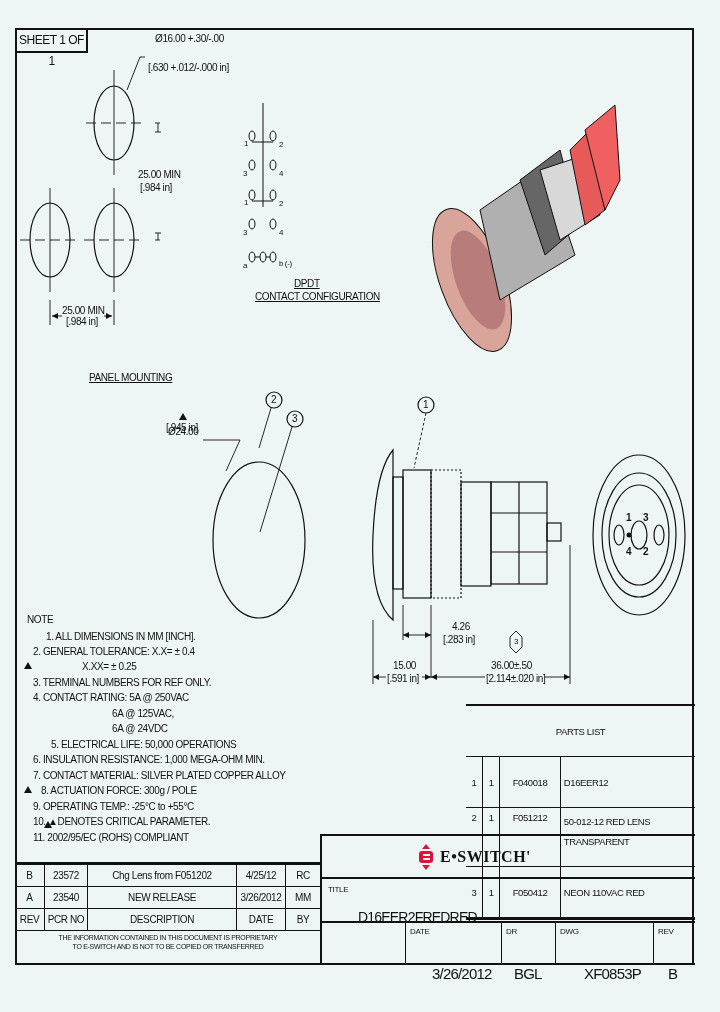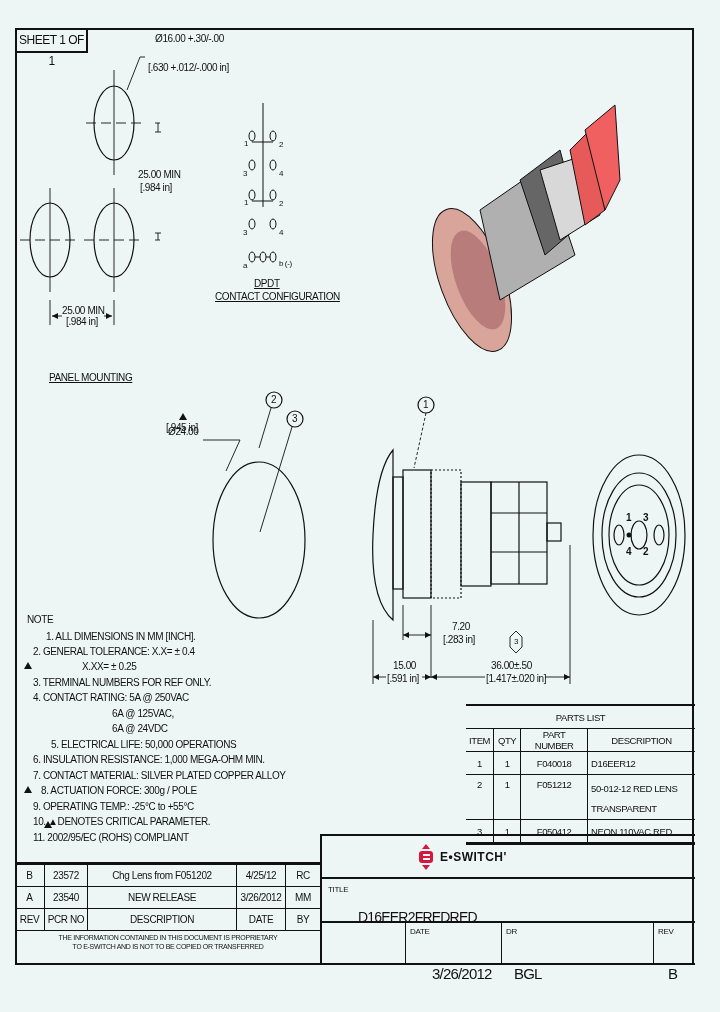--- a/index.html
+++ b/index.html
@@ -3,41 +3,41 @@
 <meta charset="utf-8">
 <style>
   html, body { margin:0; padding:0; }
   body { width:720px; height:1012px; background:#eef6f5; position:relative; overflow:hidden;
          font-family:"Liberation Sans", sans-serif; color:#111; }
   .frame { position:absolute; left:15px; top:28px; width:679px; height:937px; border:2px solid #111; box-sizing:border-box; }
   .sheet { position:absolute; left:15px; top:28px; width:73px; height:25px; border:2px solid #111; box-sizing:border-box;
            font-size:12px; line-height:21px; text-align:center; letter-spacing:-0.5px; }
   .t { position:absolute; font-size:10px; letter-spacing:-0.4px; white-space:nowrap; line-height:12px; }
   .tsm { font-size:8px; }
-  .under { text-decoration:underline; }
+  .under { text-decoration:underline;margin-left:40px; }
   svg.draw { position:absolute; left:0; top:0; }
   
   .parts { position:absolute; left:466px; top:704px; width:229px; border-top:2px solid #111; border-bottom:2px solid #111; }
   .parts table { border-collapse:collapse; width:100%; font-size:9.5px; letter-spacing:-0.4px; }
-  .parts td, .parts th { border:1px solid #111; padding:0 3px; height:22px; font-weight:normal; }
+  .parts td, .parts th { border:1px solid #111; padding:14px 3px; height:22px; font-weight:normal; }
   .parts tr:first-child th { border-top:none; }
   .parts td:last-child, .parts th:last-child { border-right:none; }
   .parts td:first-child, .parts th:first-child { border-left:none; }
   .c { text-align:center; }
   
   .rev { position:absolute; left:15px; top:862px; width:306px; border-top:2px solid #111; }
   .rev table { border-collapse:collapse; width:100%; font-size:10px; letter-spacing:-0.4px; }
   .rev td { border:1px solid #111; height:21px; text-align:center; padding:0 2px; }
   .rev td:first-child { border-left:none; }
   .prop { position:absolute; left:15px; top:930px; width:306px; height:35px; font-size:7px; text-align:center; line-height:9px; letter-spacing:-0.3px; padding-top:3px; box-sizing:border-box; }
   
   .tb { position:absolute; left:320px; top:834px; width:375px; height:131px; border:2px solid #111; border-right:none; box-sizing:border-box; }
   .tb-row { position:absolute; left:0; width:100%; border-top:2px solid #111; box-sizing:border-box;padding-left:21px; }
   .logo { position:absolute; left:96px; top:8px; display:flex; align-items:center; gap:6px; }
-  .logo-text { font-weight:bold; font-size:12px; letter-spacing:0.5px; }
+  .logo-text { font-weight:bold; font-size:16px; letter-spacing:0.5px;font-family:Liberation Serif, serif; }
   .lbl { position:absolute; font-size:8px; letter-spacing:-0.3px; }
   .val { position:absolute; font-size:15px; letter-spacing:-0.8px;margin-top:26px; }
   .cell { position:absolute; top:0; height:100%; border-left:1px solid #111; }
 </style>
 </head>
 <body>
 
 <div class="frame"></div>
 <div class="sheet">SHEET 1 OF 1</div>
 
@@ -176,27 +176,27 @@
 <div class="t tsm" style="left:279px;top:258px">b (-)</div>
 <div class="t under" style="left:254px;top:278px">DPDT</div>
 <div class="t under" style="left:215px;top:291px">CONTACT CONFIGURATION</div>
 
 <div class="t" style="left:168px;top:426px">Ø24.00</div>
 <div class="t" style="left:166px;top:422px">[.945 in]</div>
 <div class="t" style="left:271px;top:394px">2</div>
 <div class="t" style="left:292px;top:413px">3</div>
 
 <div class="t" style="left:423px;top:399px">1</div>
-<div class="t" style="left:452px;top:621px">7.20</div>
+<div class="t" style="left:452px;top:621px">4.26</div>
 <div class="t" style="left:443px;top:634px">[.283 in]</div>
 <div class="t" style="left:393px;top:660px">15.00</div>
 <div class="t" style="left:387px;top:673px">[.591 in]</div>
 <div class="t tsm" style="left:514px;top:636px">3</div>
 <div class="t" style="left:491px;top:660px">36.00±.50</div>
-<div class="t" style="left:486px;top:673px">[1.417±.020 in]</div>
+<div class="t" style="left:486px;top:673px">[2.114±.020 in]</div>
 
 <div class="t" style="left:626px;top:512px;font-weight:bold">1</div>
 <div class="t" style="left:643px;top:512px;font-weight:bold">3</div>
 <div class="t" style="left:626px;top:546px;font-weight:bold">4</div>
 <div class="t" style="left:643px;top:546px;font-weight:bold">2</div>
 
 <div class="t" style="left:27px;top:614px">NOTE</div>
 <div class="t" style="left:46px;top:631px">1. ALL DIMENSIONS IN MM [INCH].</div>
 <div class="t" style="left:33px;top:646px">2. GENERAL TOLERANCE: X.X= ± 0.4</div>
 <div class="t" style="left:82px;top:661px">X.XX= ± 0.25</div>
@@ -211,26 +211,20 @@
 <div class="t" style="left:33px;top:801px">9. OPERATING TEMP.: -25°C to +55°C</div>
 <div class="t" style="left:33px;top:816px">10. ▲DENOTES CRITICAL PARAMETER.</div>
 <div class="t" style="left:33px;top:832px">11. 2002/95/EC (ROHS) COMPLIANT</div>
 
 <div class="parts">
   <table>
     <tbody>
         <tr>
           <th colspan="4" class="c">PARTS LIST</th>
         </tr>
-    <tr>
-      <td class="c" style="width:18px">ITEM</td>
-      <td class="c" style="width:20px">QTY</td>
-      <td class="c" style="width:60px">PART NUMBER</td>
-      <td class="c">DESCRIPTION</td>
-    </tr>
     <tr>
       <td class="c">1</td>
       <td class="c">1</td>
       <td class="c">F040018</td>
       <td>D16EER12</td>
     </tr>
     <tr>
       <td class="c" style="height:40px;vertical-align:top;padding-top:4px">2</td>
       <td class="c" style="vertical-align:top;padding-top:4px">1</td>
       <td class="c" style="vertical-align:top;padding-top:4px">F051212</td>
@@ -295,18 +289,22 @@
   </div>
   <div class="tb-row" style="top:85px;height:44px">
     <div class="cell" style="left:83px;width:96px">
       <span class="lbl" style="left:4px;top:4px">DATE</span>
       <span class="val" style="left:26px;top:16px">3/26/2012</span>
     </div>
     <div class="cell" style="left:179px;width:54px">
       <span class="lbl" style="left:4px;top:4px">DR</span>
       <span class="val" style="left:12px;top:16px">BGL</span>
     </div>
+    <div class="cell" style="left:233px;width:98px">
+      <span class="lbl" style="left:4px;top:4px">DWG</span>
+      <span class="val" style="left:28px;top:16px">XF0853P</span>
+    </div>
     <div class="cell" style="left:331px;width:44px">
       <span class="lbl" style="left:4px;top:4px">REV</span>
       <span class="val" style="left:14px;top:16px">B</span>
     </div>
   </div>
 </div>
 
 </body></html>

